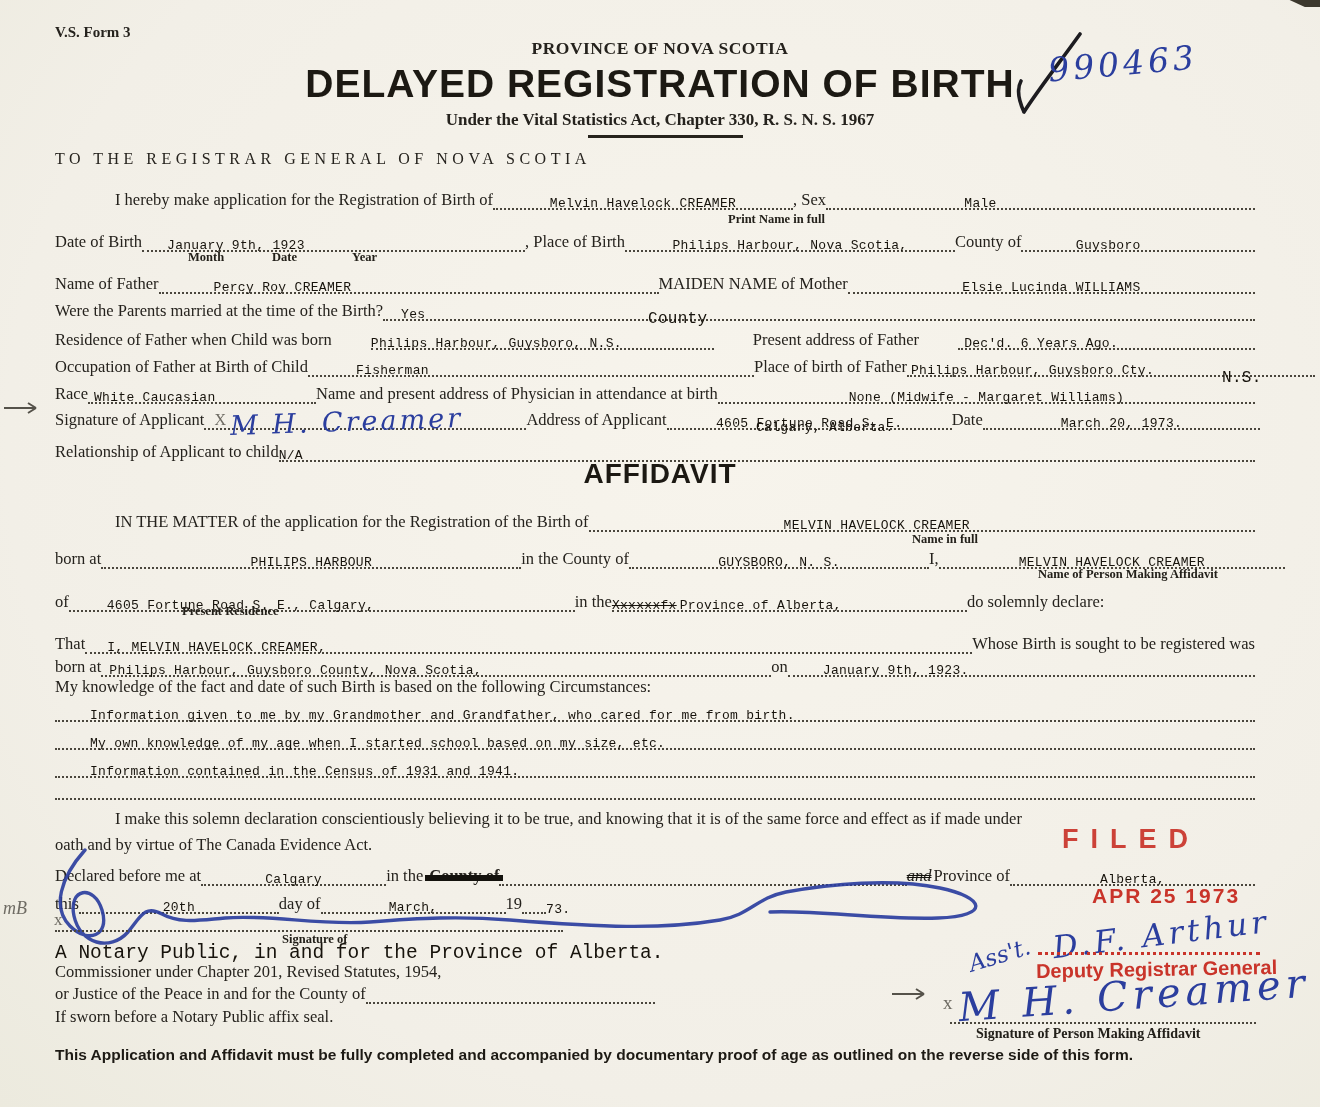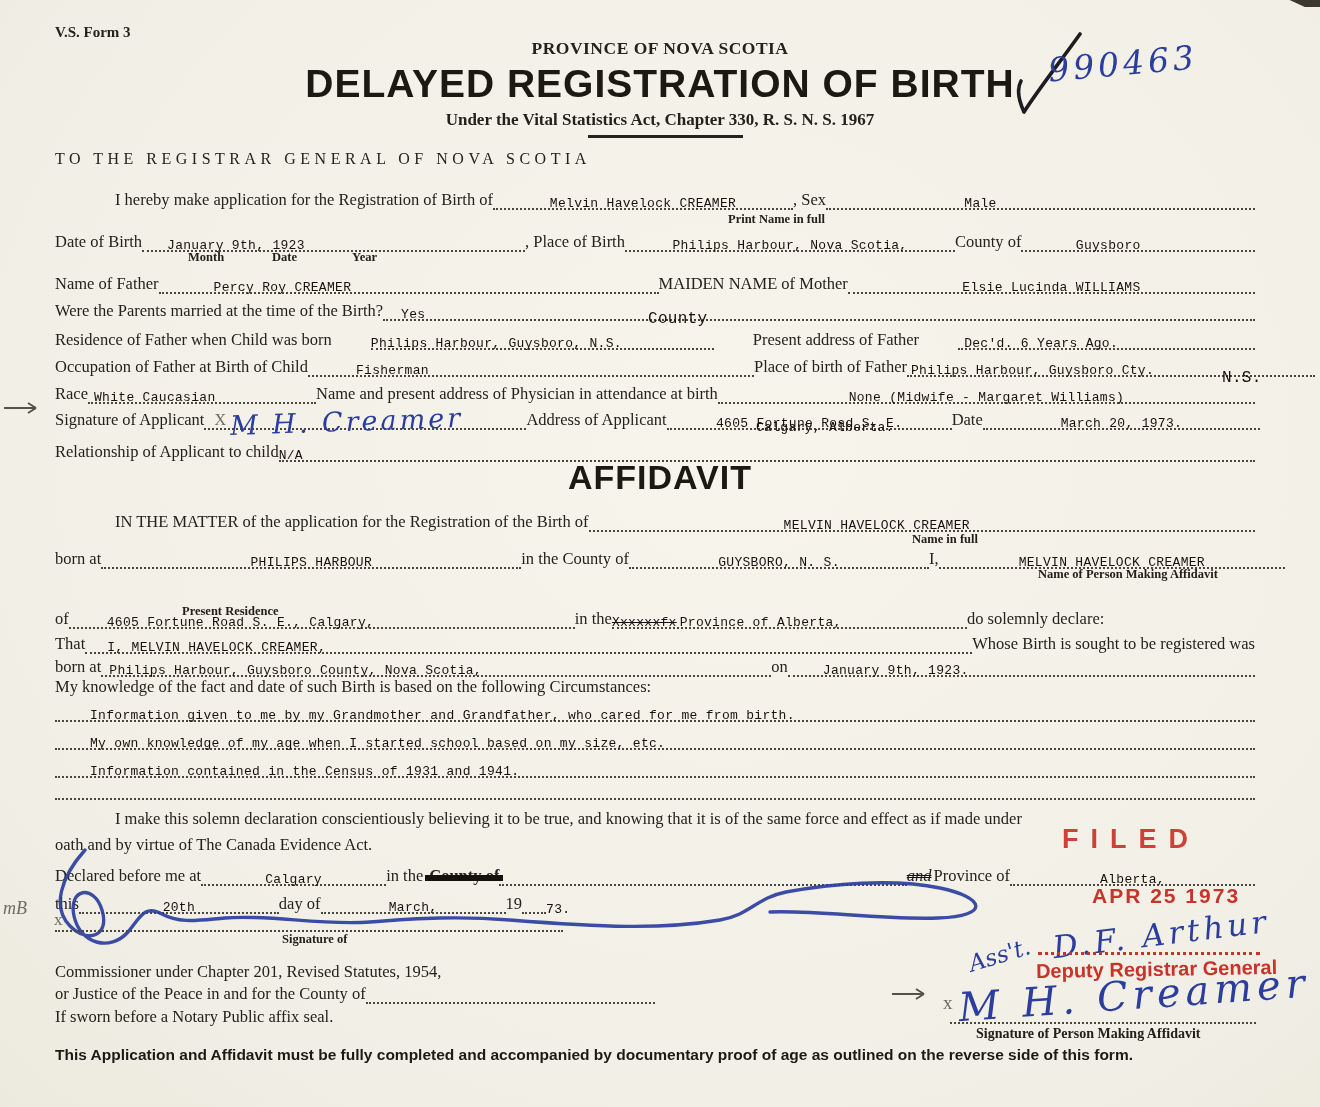--- a/index.html
+++ b/index.html
@@ -152,21 +152,21 @@
   </div>
   <div class="abs val" style="left:756px;top:420px;">Calgary, Alberta.</div>
 
   <div class="row" style="left:55px;top:438px;width:1200px;height:24px;">
     <span class="lbl">Relationship of Applicant to child</span>
     <span class="dots l" style="">
       <span class="val">N/A</span>
       </span>
   </div>
 
-  <div class="hdr-c" style="top:458px;font-family:'Liberation Sans',sans-serif;font-weight:bold;font-size:34px;letter-spacing:1px;color:#1c1913;">AFFIDAVIT</div>
+  <div class="hdr-c" style="top:458px;font-family:'Liberation Sans',sans-serif;font-weight:bold;font-size:28px;letter-spacing:1px;color:#1c1913;">AFFIDAVIT</div>
 
   <div class="row" style="left:115px;top:508px;width:1140px;height:24px;">
     <span class="lbl">IN THE MATTER of the application for the Registration of the Birth of</span>
     <span class="dots">
       <span class="val" style="margin-right:90px;">MELVIN HAVELOCK CREAMER</span>
       </span>
   </div>
   <div class="cap" style="left:912px;top:532px;">Name in full</div>
 
   <div class="row" style="left:55px;top:545px;width:1230px;height:24px;">
@@ -178,21 +178,21 @@
     <span class="dots" style="flex:0 1 300px;">
       <span class="val">GUYSBORO, N. S.</span>
       </span>
     <span class="lbl">I,</span>
     <span class="dots">
       <span class="val">MELVIN HAVELOCK CREAMER</span>
       </span>
   </div>
   <div class="cap" style="left:1038px;top:567px;">Name of Person Making Affidavit</div>
 
-  <div class="row" style="left:55px;top:605px;width:1055px;height:24px;text-align:center;">
+  <div class="row" style="left:55px;top:588px;width:1055px;height:24px;text-align:center;">
     <span class="lbl">of</span>
     <span class="dots l" style="flex:0 1 468px;padding-left:38px;">
       <span class="val">4605 Fortune Road S. E., Calgary,</span>
       </span>
     <span class="lbl">in the</span>
     <span class="dots l" style="flex:0 1 355px;">
       <span class="val xed">Xxxxxxfx</span>
       <span class="val" style="margin-left:3px;">Province of Alberta,</span>
       </span>
     <span class="lbl">do solemnly declare:</span>
@@ -278,20 +278,21 @@
   <svg class="abs" style="left:40px;top:848px;" width="990" height="110" viewBox="0 0 990 110">
     <path d="M45,2 C20,30 12,60 30,78 C48,96 70,88 62,62 C54,36 28,40 34,68 C40,96 70,104 88,84 C100,70 104,56 122,66 C140,76 160,72 185,70 C230,66 280,78 330,74 C380,70 420,68 470,72 C560,79 620,82 680,72 C710,67 716,50 746,44 C790,36 852,30 900,40 C944,49 952,68 898,70 C838,72 780,62 730,64" fill="none" stroke="#2b3e9e" stroke-width="3.4" stroke-linecap="round" opacity=".92"></path>
   </svg>
 
   <div class="abs pencil" style="left:3px;top:898px;font-style:italic;font-size:18px;">mB</div>
   <div class="abs pencil" style="left:54px;top:910px;font-size:17px;">x</div>
 
   <div class="abs" style="left:55px;top:914px;width:508px;height:16px;border-bottom:2px dotted #4a463d;"></div>
   <div class="cap" style="left:282px;top:932px;">Signature of</div>
 
+  <div class="abs mono" style="left:55px;top:942px;font-size:19.5px;">A Notary Public, in and for the Province of Alberta.</div>
   <div class="abs lbl" style="left:55px;top:963px;">Commissioner under Chapter 201, Revised Statutes, 1954,</div>
   <div class="row" style="left:55px;top:982px;width:600px;height:22px;">
     <span class="lbl">or Justice of the Peace in and for the County of</span>
     <span class="dots"></span>
   </div>
   <div class="abs lbl" style="left:55px;top:1008px;">If sworn before a Notary Public affix seal.</div>
 
   <div class="abs script" style="left:1052px;top:916px;font-size:31px;letter-spacing:4px;transform:rotate(-7deg);">D.F. Arthur</div>
   <div class="abs script" style="left:968px;top:942px;font-size:23px;transform:rotate(-17deg);">Ass't.</div>
   <div class="abs" style="left:1038px;top:952px;width:222px;height:0;border-top:3px dotted #c9342a;"></div>

